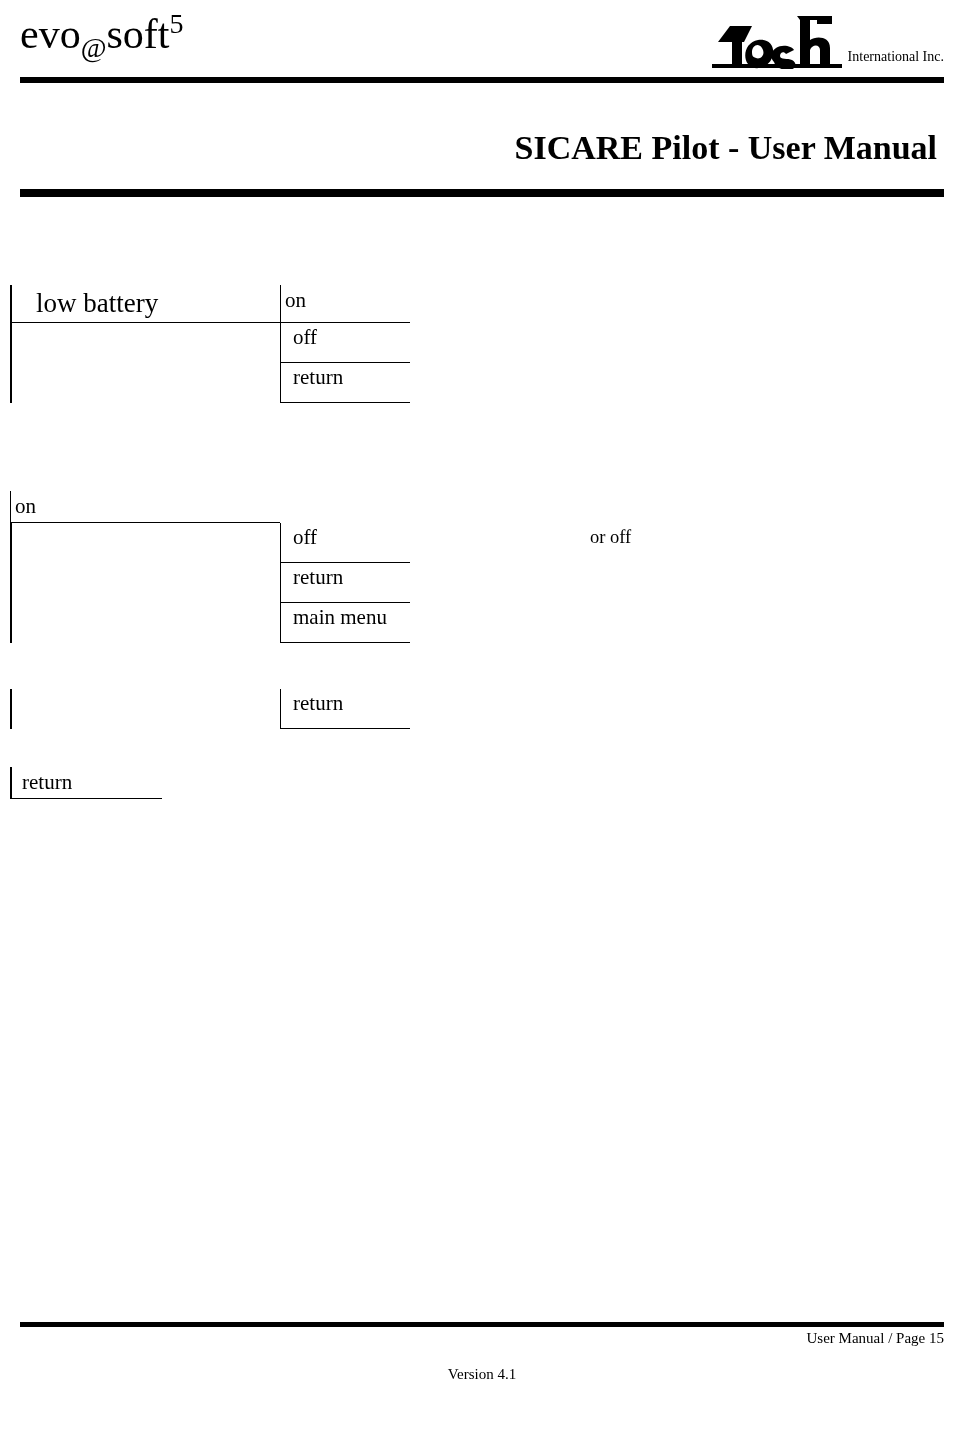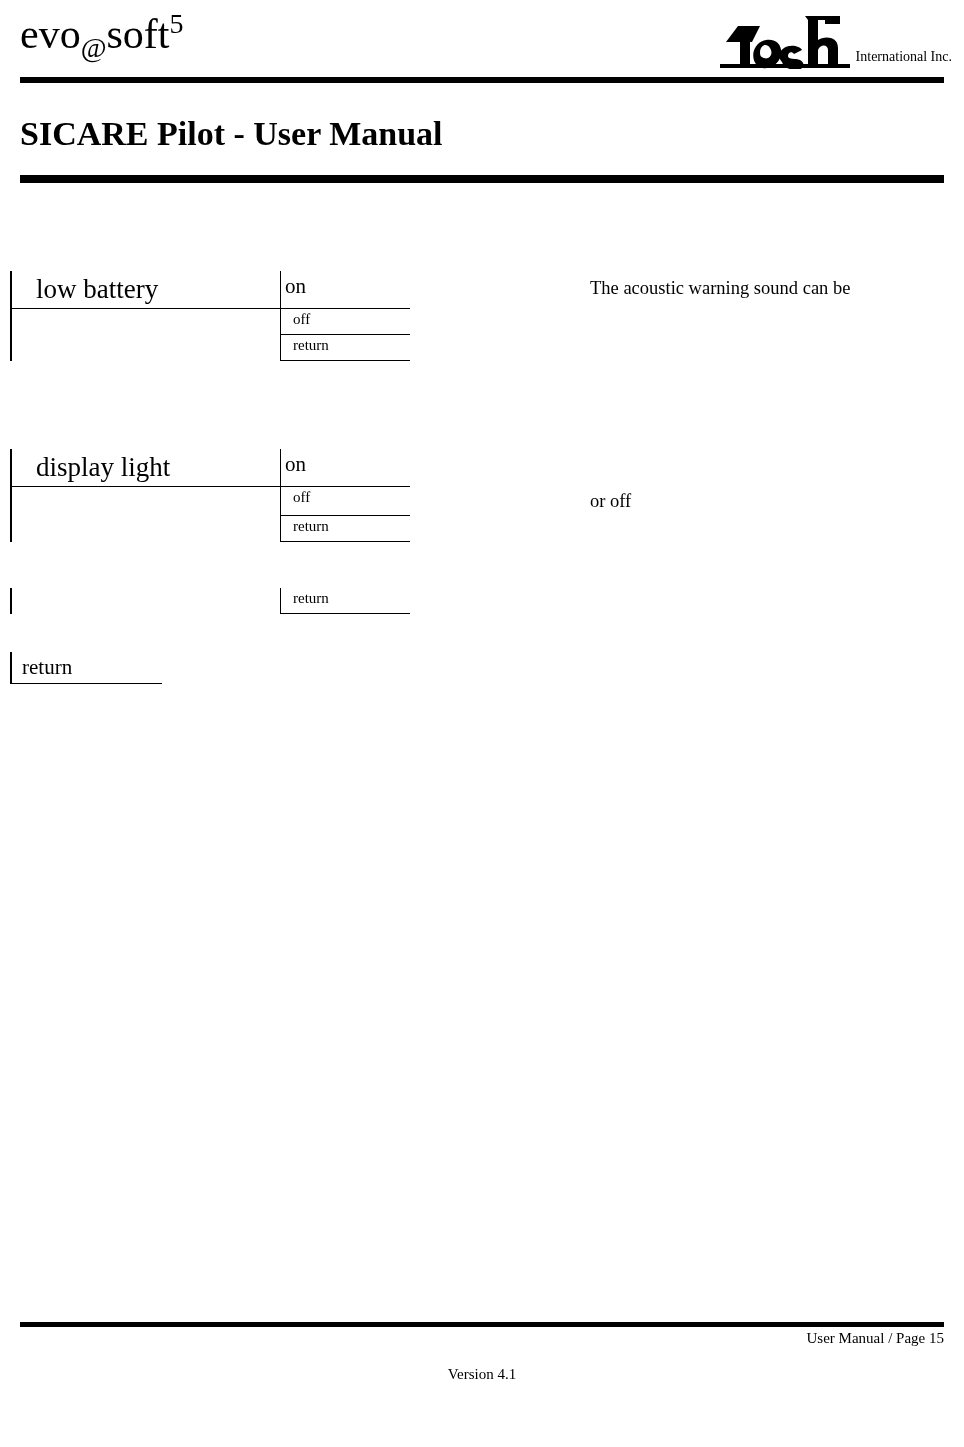--- a/index.html
+++ b/index.html
@@ -9,21 +9,21 @@
       color: black;
       width: 964px;
       height: 1447px;
       position: relative;
       padding: 0;
     }
     .header {
       display: flex;
       justify-content: space-between;
       align-items: flex-start;
-      padding: 10px 12px 0 20px;
+      padding: 10px 20px 0 20px;
     }
     .header-left {
       font-size: 42px;
       line-height: 1;
     }
     .header-left .at { font-size: 28px; vertical-align: sub; }
     .header-left .sup { font-size: 28px; vertical-align: super; }
     .header-right {
       display: flex;
       align-items: flex-end;
@@ -39,22 +39,23 @@
       height: 6px;
       background: black;
       margin: 8px 20px 0 20px;
     }
     .thick-rule-full {
       height: 8px;
       background: black;
       margin: 22px 20px 0 20px;
     }
     .title-wrap {
-      text-align: left;
-      padding: 32px 12px 0 20px;
+      text-align: right;
+      padding: 32px 27px 0 20px;
+      margin-top: 14px;
     }
     .title {
       font-size: 34px;
       font-weight: bold;
     }
     .content {
       padding: 88px 20px 0 10px;
       position: relative;
     }
     .section-gap-lg { height: 88px; }
@@ -91,21 +92,21 @@
       right: 0;
       top: -36px;
       font-size: 15px;
     }
     .row1 { display: grid; grid-template-columns: 270px 130px 1fr; }
     .row1 .c1 { border-left: 2px solid black; border-bottom: 1.5px solid black; padding: 3px 0 3px 24px; font-size: 27px; }
     .row1 .c2 { border-left: 1.5px solid black; border-bottom: 1.5px solid black; padding: 3px 0 3px 4px; font-size: 21px; }
     .row1 .c3 { font-size: 18.5px; padding-left: 180px; padding-top: 3px; line-height: 1.55; }
     .rowN { display: grid; grid-template-columns: 270px 130px 1fr; }
     .rowN .c1 { border-left: 2px solid black; }
-    .rowN .c2 { border-left: 1.5px solid black; border-bottom: 1.5px solid black; padding: 2px 0 6px 12px; font-size: 15px; }
+    .rowN .c2 { border-left: 1.5px solid black; border-bottom: 1.5px solid black; padding: 2px 0 12px 12px; font-size: 21px; }
     .rowN .c3 { font-size: 18.5px; padding-left: 180px; line-height: 1.55; }
   </style>
 </head>
 <body>
 
 <div class="header">
   <div class="header-left">
     <span>evo</span><span class="at">@</span><span>soft</span><span class="sup">5</span>
   </div>
   <div class="header-right">
@@ -132,47 +133,50 @@
 </div>
 
 <div class="thick-rule-full"></div>
 
 <div class="content">
 
   
   <div class="row1">
     <div class="c1">low battery</div>
     <div class="c2">on</div>
-    <div class="c3">The acoustic warning sound can be</div>
   </div>
   <div class="rowN">
     <div class="c1"></div>
     <div class="c2">off</div>
   </div>
   <div class="rowN">
     <div class="c1"></div>
     <div class="c2">return</div>
     <div class="c3"></div>
   </div>
 
   <div class="section-gap-lg"></div>
 
   
   <div class="row1">
-    <div class="c1">display light</div>
     <div class="c2">on</div>
   </div>
   <div class="rowN">
     <div class="c1"></div>
     <div class="c2">off</div>
     <div class="c3">or off</div>
   </div>
   <div class="rowN">
     <div class="c1"></div>
     <div class="c2">return</div>
+    <div class="c3"></div>
+  </div>
+  <div class="rowN">
+    <div class="c1"></div>
+    <div class="c2">main menu</div>
     <div class="c3"></div>
   </div>
 
   <div class="section-gap-md"></div>
 
   
   <div class="rowN">
     <div class="c1"></div>
     <div class="c2">return</div>
     <div class="c3"></div>

